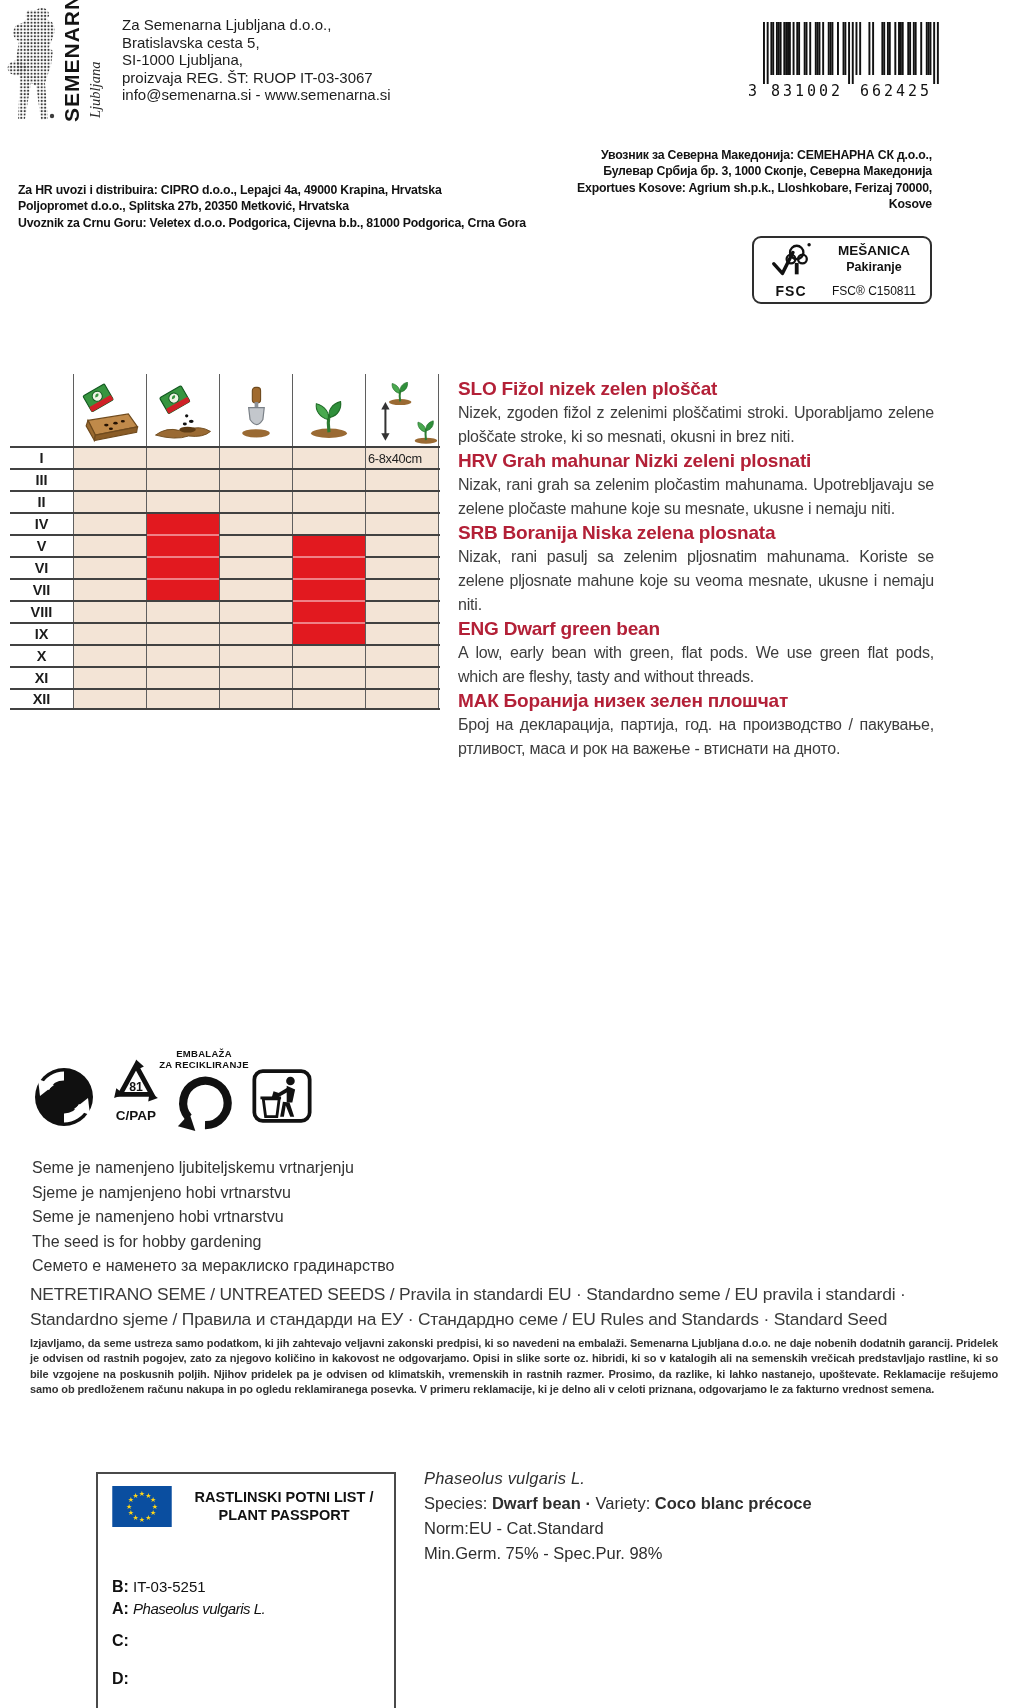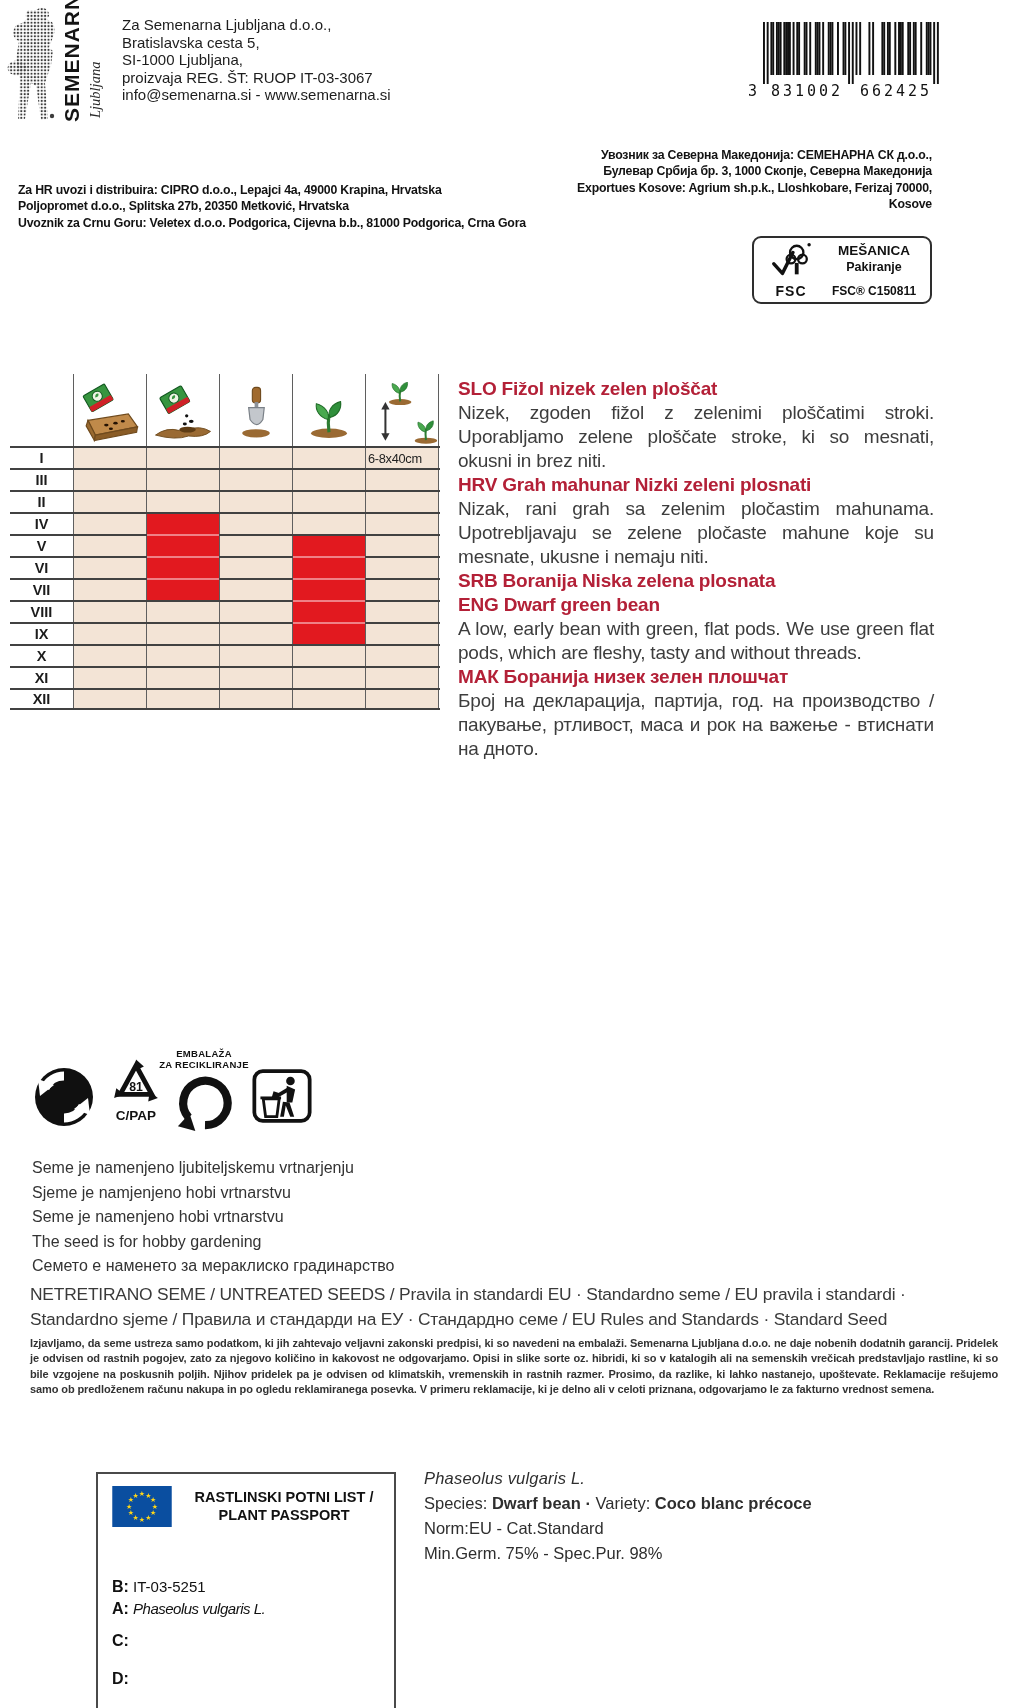--- a/index.html
+++ b/index.html
@@ -35,40 +35,40 @@
   .fsc-box {
     position:absolute; left:752px; top:236px; width:180px; height:68px;
     border:2.5px solid #2e2e2e; border-radius:9px;
     display:flex; align-items:center; gap:8px; padding:3px 8px 3px 10px;
   }
   .fsc-left { display:flex; flex-direction:column; align-items:center; width:54px; }
   .fsc-brand { font-weight:800; font-size:14px; letter-spacing:1px; color:#111; margin-top:-2px; }
   .fsc-right { flex:1; text-align:center; color:#111; }
   .fsc-title { font-weight:800; font-size:13.5px; }
   .fsc-sub { font-weight:700; font-size:12.5px; margin-top:2px; }
-  .fsc-code { font-weight:700; font-size:12px; margin-top:10px; }
+  .fsc-code { font-weight:400; font-size:12px; margin-top:10px; }
   
   .cal { position:absolute; left:10px; top:374px; width:430px; }
   .cal-hrow, .cal-row { display:grid; grid-template-columns:64px repeat(5,73px); }
   .cal-hrow { height:72px; }
   .cal-hcell { border-right:1.5px solid #5f5f5f; display:flex; align-items:flex-end; justify-content:center; overflow:visible; }
   .cal-row { height:22px; border-top:2px solid #414141; }
   .cal-row.last { border-bottom:2px solid #414141; }
   .cal-label { background:#fff; display:flex; align-items:center; justify-content:center;
     font-weight:700; font-size:14.5px; color:#1c1c1c; border-right:1.5px solid #5f5f5f; }
   .cal-cell { background:var(--beige); border-right:1.5px solid #5f5f5f; position:relative;
     display:flex; align-items:center; font-size:12.8px; color:#222; }
   .cal-cell.red { background:var(--calred); }
   .cal-cell.red-cont::before { content:""; position:absolute; left:0; right:0; top:-2px; height:2px;
     background:#ef8186; z-index:1; }
   .cal-cell.spacing { padding-left:2px; letter-spacing:-0.3px; }
   
   .desc { position:absolute; left:458px; top:377px; width:476px; }
   .desc-title { color:var(--red); font-weight:800; font-size:19px; line-height:24px; letter-spacing:-0.2px; }
-  .desc-body { color:#3d3d3d; font-size:19px; line-height:24px; text-align:justify; letter-spacing:-0.2px; }
+  .desc-body { color:#3d3d3d; font-size:16px; line-height:24px; text-align:justify; letter-spacing:-0.2px; }
   
   .icon-abs { position:absolute; }
   .tri-sub { position:absolute; left:100px; top:1108px; width:72px; text-align:center;
     font-weight:800; font-size:13.5px; color:#111; }
   .arrow-label { position:absolute; left:152px; top:1048px; width:104px; text-align:center;
     font-weight:800; font-size:9.5px; line-height:11px; color:#111; letter-spacing:0.3px; }
   
   .hobby { position:absolute; left:32px; top:1156px; font-size:16px; line-height:24.5px; color:#333; }
   .standards { position:absolute; left:30px; top:1282px; width:968px; font-size:17.4px; line-height:25px; color:#3a3a3a; letter-spacing:-0.2px; }
   .legal { position:absolute; left:30px; top:1336px; width:968px; font-size:11px; line-height:15.4px;
@@ -383,20 +383,21 @@
         <div class="cal-cell"></div>
       </div>
     </div>
 
   <div class="desc" id="descriptions">
       <div class="desc-title">SLO Fižol nizek zelen ploščat</div>
       <div class="desc-body">Nizek, zgoden fižol z zelenimi ploščatimi stroki. Uporabljamo zelene ploščate stroke, ki so mesnati, okusni in brez niti.</div>
       <div class="desc-title">HRV Grah mahunar Nizki zeleni plosnati</div>
       <div class="desc-body">Nizak, rani grah sa zelenim pločastim mahunama. Upotrebljavaju se zelene pločaste mahune koje su mesnate, ukusne i nemaju niti.</div>
       <div class="desc-title">SRB Boranija Niska zelena plosnata</div>
+      <div class="desc-body">Nizak, rani pasulj sa zelenim pljosnatim mahunama. Koriste se zelene pljosnate mahune koje su veoma mesnate, ukusne i nemaju niti.</div>
       <div class="desc-title">ENG Dwarf green bean</div>
       <div class="desc-body">A low, early bean with green, flat pods. We use green flat pods, which are fleshy, tasty and without threads.</div>
       <div class="desc-title">МАК Боранија низек зелен плошчат</div>
       <div class="desc-body">Број на декларација, партија, год. на производство / пакување, ртливост, маса и рок на важење - втиснати на дното.</div>
     </div>
 
   <div class="icon-abs" style="left:33px; top:1066px;">
     <svg width="62" height="62" viewBox="0 0 62 62">
       <circle cx="31" cy="31" r="29" fill="#101010"></circle>
       <path d="M31 10 A21 21 0 0 0 12 22" fill="none" stroke="#fff" stroke-width="9"></path>

